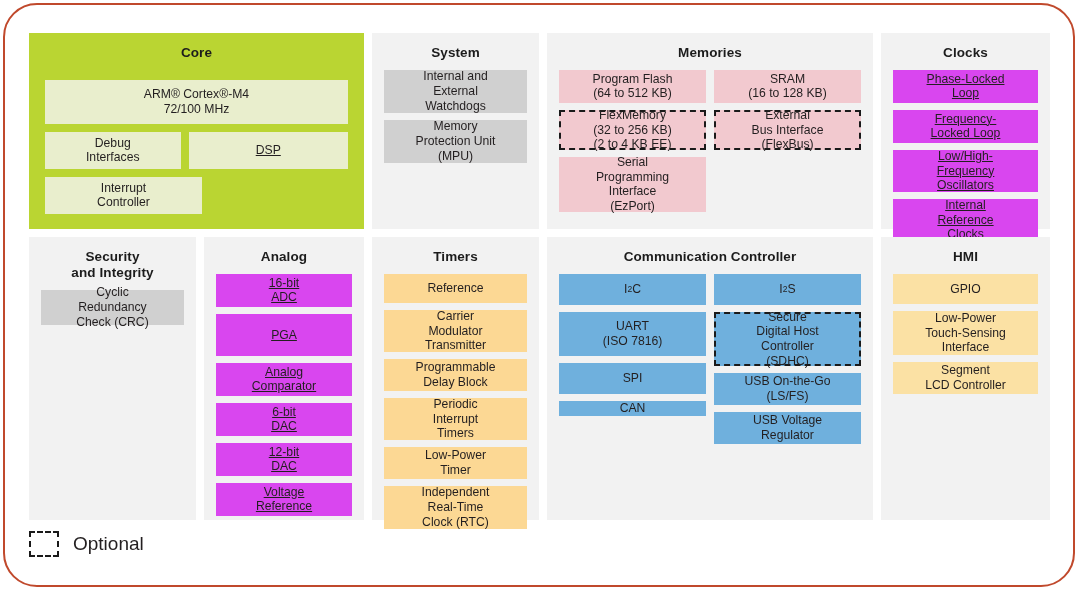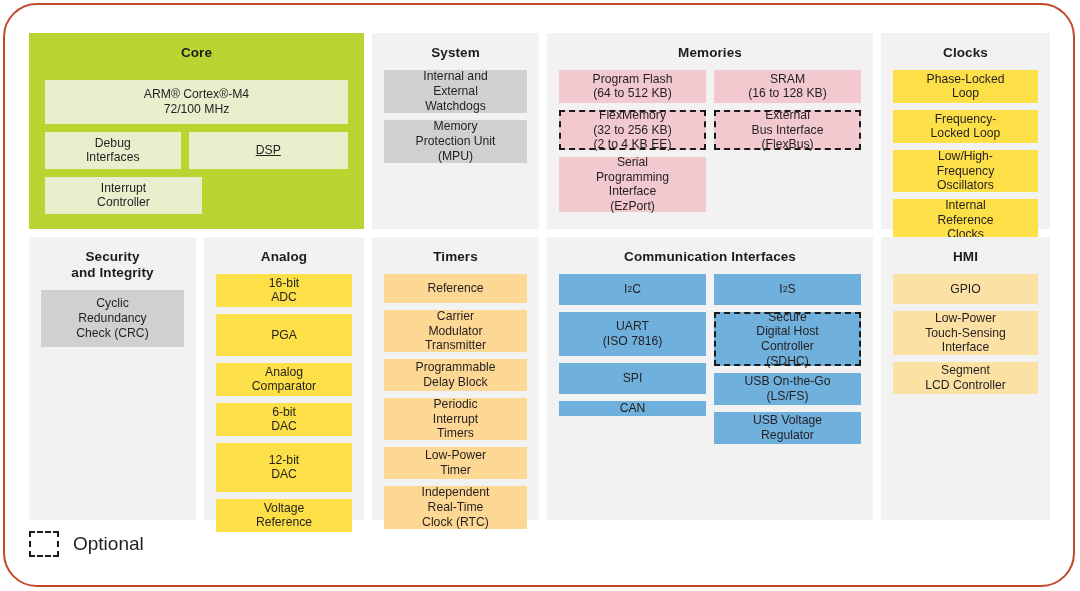--- a/index.html
+++ b/index.html
@@ -93,21 +93,21 @@
     color: #231f20;
     padding: 5px 4px;
     margin-bottom: 7px;
   }
   .block.dashed {
     border: 2px dashed #1a1a1a;
   }
   .c-corewhite { background: #e9eecd; }
   .c-gray      { background: #d0d0d0; }
   .c-pink      { background: #f2c9cf; }
-  .c-orange    { background: #fde047; }
+  .c-orange    { background: #d946ef; text-decoration: underline; }
   .c-lightorng { background: #fcd894; }
   .c-blue      { background: #6fb0dd; }
   .c-cream     { background: #fbe1a4; }
 
   
   .core-body { padding: 10px 4px; }
   .core-cpu {
     height: 44px;
     margin-bottom: 8px;
   }
@@ -194,45 +194,45 @@
         <div class="block c-orange" style="height:33px">Frequency-<br>Locked Loop</div>
         <div class="block c-orange" style="height:42px">Low/High-<br>Frequency<br>Oscillators</div>
         <div class="block c-orange" style="height:42px">Internal<br>Reference<br>Clocks</div>
       </div>
     </div>
 
     <div class="row row-bottom">
 
       <div class="panel w-security">
         <div class="panel-title">Security<br>and Integrity</div>
-        <div class="block c-gray" style="height:57px;margin-top:8px">Cyclic<br>Redundancy<br>Check (CRC)</div>
+        <div class="block c-gray" style="height:35px;margin-top:8px">Cyclic<br>Redundancy<br>Check (CRC)</div>
       </div>
 
       <div class="panel w-analog">
         <div class="panel-title">Analog</div>
         <div class="block c-orange" style="height:33px">16-bit<br>ADC</div>
         <div class="block c-orange" style="height:42px">PGA</div>
         <div class="block c-orange" style="height:33px">Analog<br>Comparator</div>
         <div class="block c-orange" style="height:33px">6-bit<br>DAC</div>
-        <div class="block c-orange" style="height:49px">12-bit<br>DAC</div>
+        <div class="block c-orange" style="height:33px">12-bit<br>DAC</div>
         <div class="block c-orange" style="height:33px">Voltage<br>Reference</div>
       </div>
 
       <div class="panel w-timers">
         <div class="panel-title">Timers</div>
         <div class="block c-lightorng" style="height:29px">Reference</div>
         <div class="block c-lightorng" style="height:42px">Carrier<br>Modulator<br>Transmitter</div>
         <div class="block c-lightorng" style="height:32px">Programmable<br>Delay Block</div>
         <div class="block c-lightorng" style="height:42px">Periodic<br>Interrupt<br>Timers</div>
         <div class="block c-lightorng" style="height:32px">Low-Power<br>Timer</div>
         <div class="block c-lightorng" style="height:43px">Independent<br>Real-Time<br>Clock (RTC)</div>
       </div>
 
       <div class="panel w-comm">
-        <div class="panel-title">Communication Interfaces</div>
+        <div class="panel-title">Communication Controller</div>
         <div class="two-col">
           <div>
             <div class="block c-blue" style="height:31px">I<sup>2</sup>C</div>
             <div class="block c-blue" style="height:44px">UART<br>(ISO 7816)</div>
             <div class="block c-blue" style="height:31px">SPI</div>
             <div class="block c-blue" style="height:15px">CAN</div>
           </div>
           <div>
             <div class="block c-blue" style="height:31px">I<sup>2</sup>S</div>
             <div class="block c-blue dashed" style="height:54px">Secure<br>Digital Host<br>Controller<br>(SDHC)</div>

